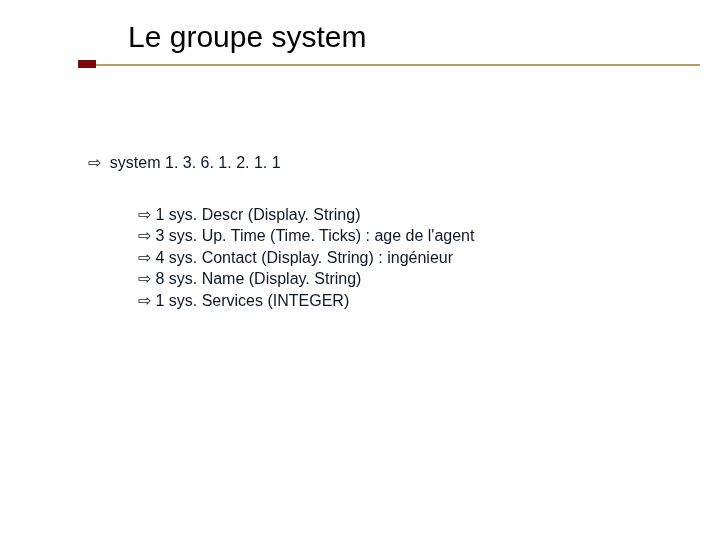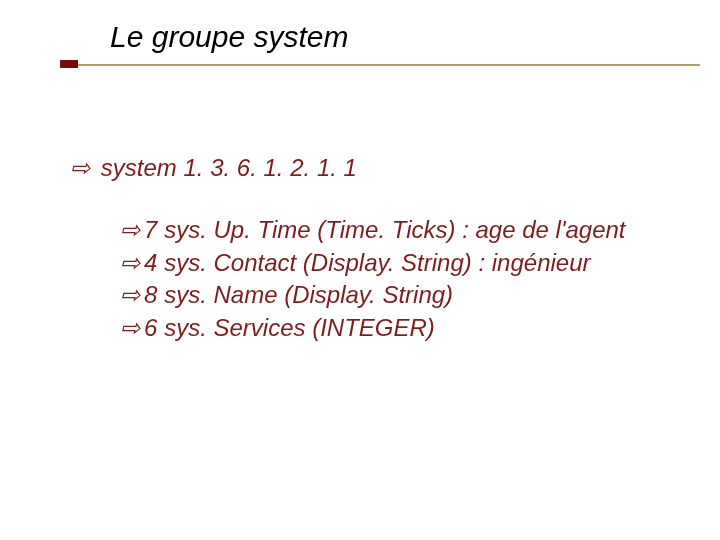--- a/index.html
+++ b/index.html
@@ -7,22 +7,21 @@
     width: 720px;
     height: 540px;
     background: #ffffff;
     font-family: Arial, Helvetica, sans-serif;
     position: relative;
     overflow: hidden;
   }
   .slide {
     width: 100%;
     height: 100%;
-    padding: 20px 0 0 0;
-    font-style: italic;
+    padding: 20px 0 0 18px;
   }
   .title-wrap {
     padding-left: 110px;
     margin-bottom: 8px;
   }
   .title {
     font-size: 30px;
     color: #000;
     font-weight: 400;
   }
@@ -43,22 +42,22 @@
   .rule-box {
     position: absolute;
     left: 0;
     top: -2px;
     width: 18px;
     height: 8px;
     background: #7a0a0a;
   }
   .content {
     padding: 80px 40px 0 70px;
-    font-size: 24px;
-    color: #7f1d1d;
+    font-size: 16px;
+    color: #0f172a;
     line-height: 1.35;
   }
   .lvl1 {
     margin-bottom: 30px;
   }
   .lvl2 {
     padding-left: 50px;
   }
   .arrow {
     font-family: "Arial", sans-serif;
@@ -76,19 +75,20 @@
     <div class="rule-line"></div>
     <div class="rule-box"></div>
   </div>
 
   <div class="content">
     <div class="lvl1">
       <span class="arrow">⇨</span>
       <span>system 1. 3. 6. 1. 2. 1. 1</span>
     </div>
     <div class="lvl2">
-      <div><span class="arrow">⇨</span><span>7 sys. Up. Time (Time. Ticks) : age de l'agent</span></div>
+      <div><span class="arrow">⇨</span><span>1 sys. Descr (Display. String)</span></div>
+      <div><span class="arrow">⇨</span><span>3 sys. Up. Time (Time. Ticks) : age de l'agent</span></div>
       <div><span class="arrow">⇨</span><span>4 sys. Contact (Display. String) : ingénieur</span></div>
       <div><span class="arrow">⇨</span><span>8 sys. Name (Display. String)</span></div>
-      <div><span class="arrow">⇨</span><span>6 sys. Services (INTEGER)</span></div>
+      <div><span class="arrow">⇨</span><span>1 sys. Services (INTEGER)</span></div>
     </div>
   </div>
 </div>
 
 </body></html>

